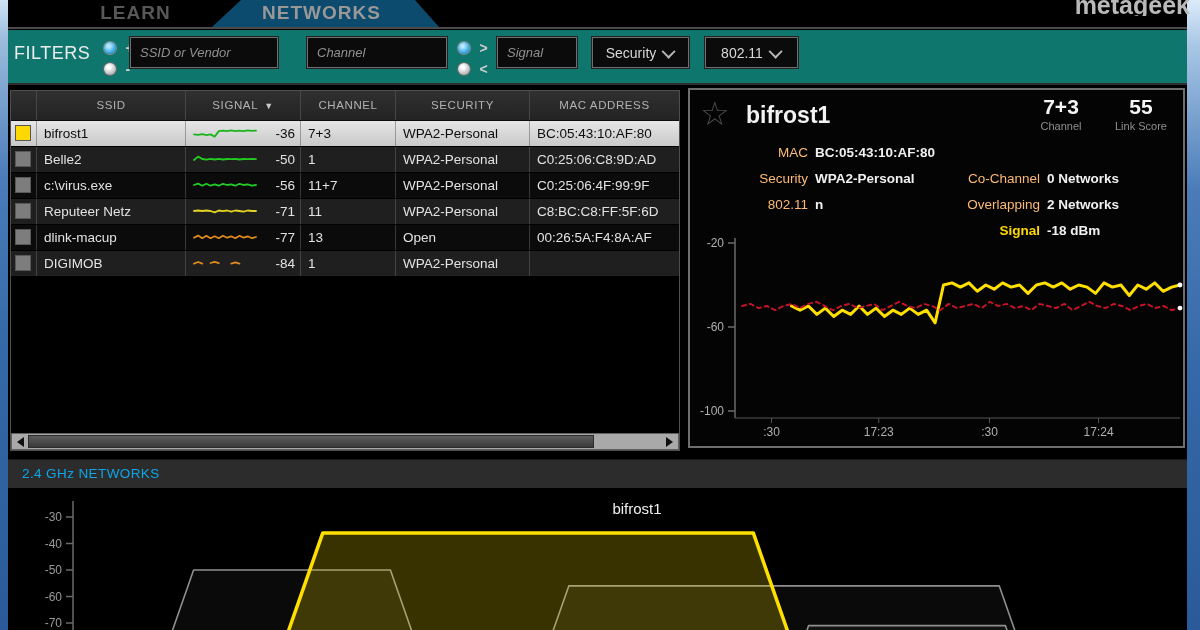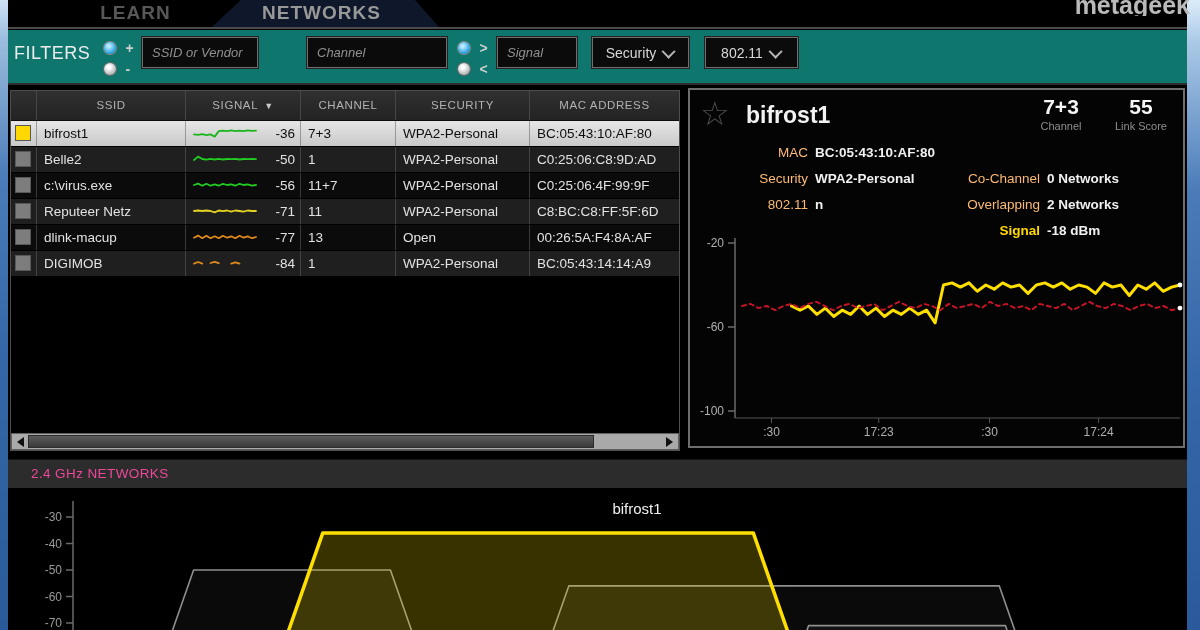--- a/index.html
+++ b/index.html
@@ -9,21 +9,21 @@
   
   .win-border{position:absolute;top:0;bottom:0;}
   .win-border.left{left:0;width:8px;background:linear-gradient(180deg,#cfe2f6 0%,#9dbede 6%,#4b7cb9 28%,#3568a8 55%,#2a5a99 100%);}
   .win-border.right{right:0;width:13px;background:linear-gradient(180deg,#dcebf9 0%,#a9c8e6 7%,#4b7cb9 30%,#3568a8 60%,#2a5a99 100%);}
 
   
   .topbar{position:absolute;left:8px;right:13px;top:0;height:30px;background:#000;}
   .tabstrip-line{position:absolute;left:8px;right:13px;top:27px;height:2px;background:#4a4a4a;}
   .tab-learn{position:absolute;left:80px;top:0;width:95px;height:28px;line-height:26px;text-align:center;
     color:#585858;font-weight:bold;font-size:19px;letter-spacing:1px;}
-  .tab-networks{position:absolute;left:196px;top:0;width:235px;height:27px;background:#0f172a;
+  .tab-networks{position:absolute;left:196px;top:0;width:235px;height:27px;background:#0c4a6e;
     clip-path:polygon(37px 0,211px 0,235px 100%,8px 100%);text-align:center;}
   .tab-networks span{display:inline-block;margin-top:-1px;color:#989898;font-weight:bold;font-size:19px;letter-spacing:1px;line-height:28px;}
   .logo-clip{position:absolute;left:1052px;top:0;width:130px;height:16px;overflow:hidden;text-align:right;}
   .logo-clip span{display:inline-block;margin-top:-12px;color:#b9b9b9;font-weight:bold;font-size:25px;letter-spacing:0px;}
 
   
   .filterbar{position:absolute;left:8px;right:13px;top:30px;height:53px;background:#0f766e;border-bottom:2px solid #2e2e2e;}
   .filters-label{position:absolute;left:6px;top:13px;color:#ececec;font-size:18px;letter-spacing:.5px;}
   .radio-row{position:absolute;height:16px;}
   .radio{display:inline-block;width:12px;height:12px;border-radius:50%;vertical-align:middle;}
@@ -76,21 +76,21 @@
   .fvalue{color:#f0f0f0;font-weight:bold;margin-left:7px;}
   .flabel.hl{color:#ffd800;font-weight:bold;}
   #fields-left{position:absolute;left:8px;top:50px;width:300px;}
   #fields-left .flabel{width:110px;}
   #fields-right{position:absolute;left:215px;top:76px;width:278px;}
   #fields-right .flabel{width:135px;}
   #timegraph{position:absolute;left:0;top:140px;}
 
   
   .band-header{position:absolute;left:8px;right:13px;top:459px;height:28px;background:#2c2c2c;border-top:1px solid #161616;}
-  .band-header span{position:absolute;left:14px;top:6px;color:#ec4899;font-size:13.5px;letter-spacing:.4px;margin-left:9px;}
+  .band-header span{position:absolute;left:14px;top:6px;color:#0ea5e9;font-size:13.5px;letter-spacing:.4px;}
   #channelgraph{position:absolute;left:8px;top:487px;}
 </style>
 </head>
 <body>
 
 <div class="screen">
   <div class="win-border left"></div>
   <div class="win-border right"></div>
 
   <div class="topbar">
@@ -109,21 +109,21 @@
 
     <div class="radio-row" style="left:96px;top:8px;">
       <span class="radio blue"></span>
       <span class="radio-glyph">+</span>
     </div>
     <div class="radio-row" style="left:96px;top:29px;">
       <span class="radio gray"></span>
       <span class="radio-glyph">-</span>
     </div>
 
-    <input class="f-input" style="left: 134px; width: 116px;" placeholder="SSID or Vendor">
+    <input class="f-input" style="left: 122px; width: 148px;" placeholder="SSID or Vendor">
     <input class="f-input" style="left: 299px; width: 140px;" placeholder="Channel">
 
     <div class="radio-row" style="left:450px;top:8px;">
       <span class="radio blue"></span>
       <span class="radio-glyph">&gt;</span>
     </div>
     <div class="radio-row" style="left:450px;top:29px;">
       <span class="radio gray"></span>
       <span class="radio-glyph">&lt;</span>
     </div>
@@ -233,21 +233,20 @@
           <div class="cell c-sig">
             <svg width="66" height="17" class="sparksvg">
               <polyline points="2.0,8.6 6.1,7.0 10.3,8.6" fill="none" stroke="#e0891c" stroke-width="1.8" stroke-linejoin="round" stroke-linecap="round"></polyline>
               <polyline points="18.5,8.0 22.7,6.8 26.8,8.2" fill="none" stroke="#e0891c" stroke-width="1.8" stroke-linejoin="round" stroke-linecap="round"></polyline>
               <polyline points="39.2,8.6 43.3,7.3 47.5,8.6" fill="none" stroke="#e0891c" stroke-width="1.8" stroke-linejoin="round" stroke-linecap="round"></polyline>
             </svg>
             <span class="sigval">-84</span>
           </div>
           <div class="cell c-ch">1</div>
           <div class="cell c-sec">WPA2-Personal</div>
-          <div class="cell c-mac">BC:05:43:14:14:A9</div>
         </div>
       </div>
     <div class="hscroll">
       <div class="scroll-arrow l">
           <div class="tri-l"></div>
         </div>
       <div class="hthumb"></div>
       <div class="scroll-arrow r">
           <div class="tri-r"></div>
         </div>

